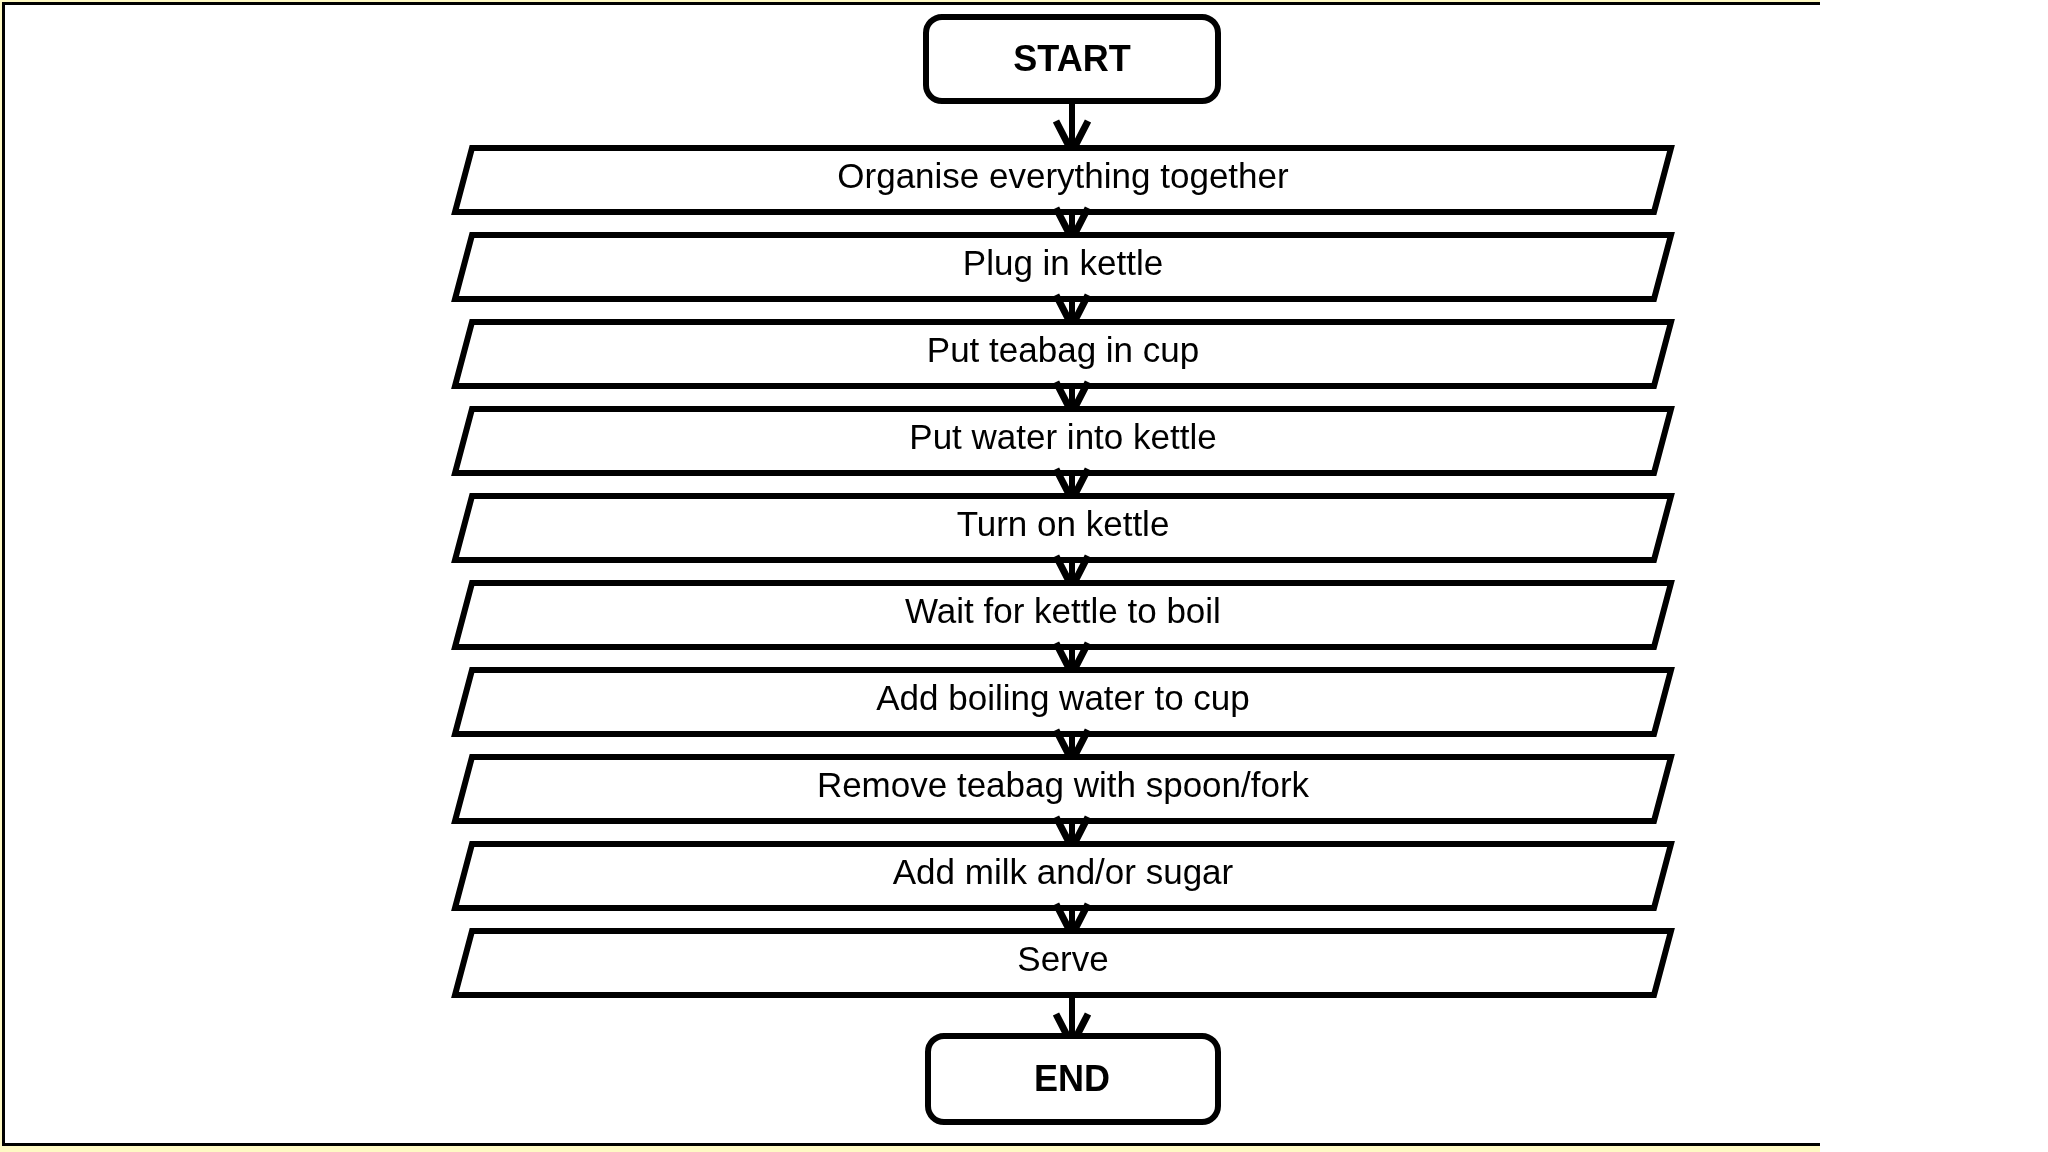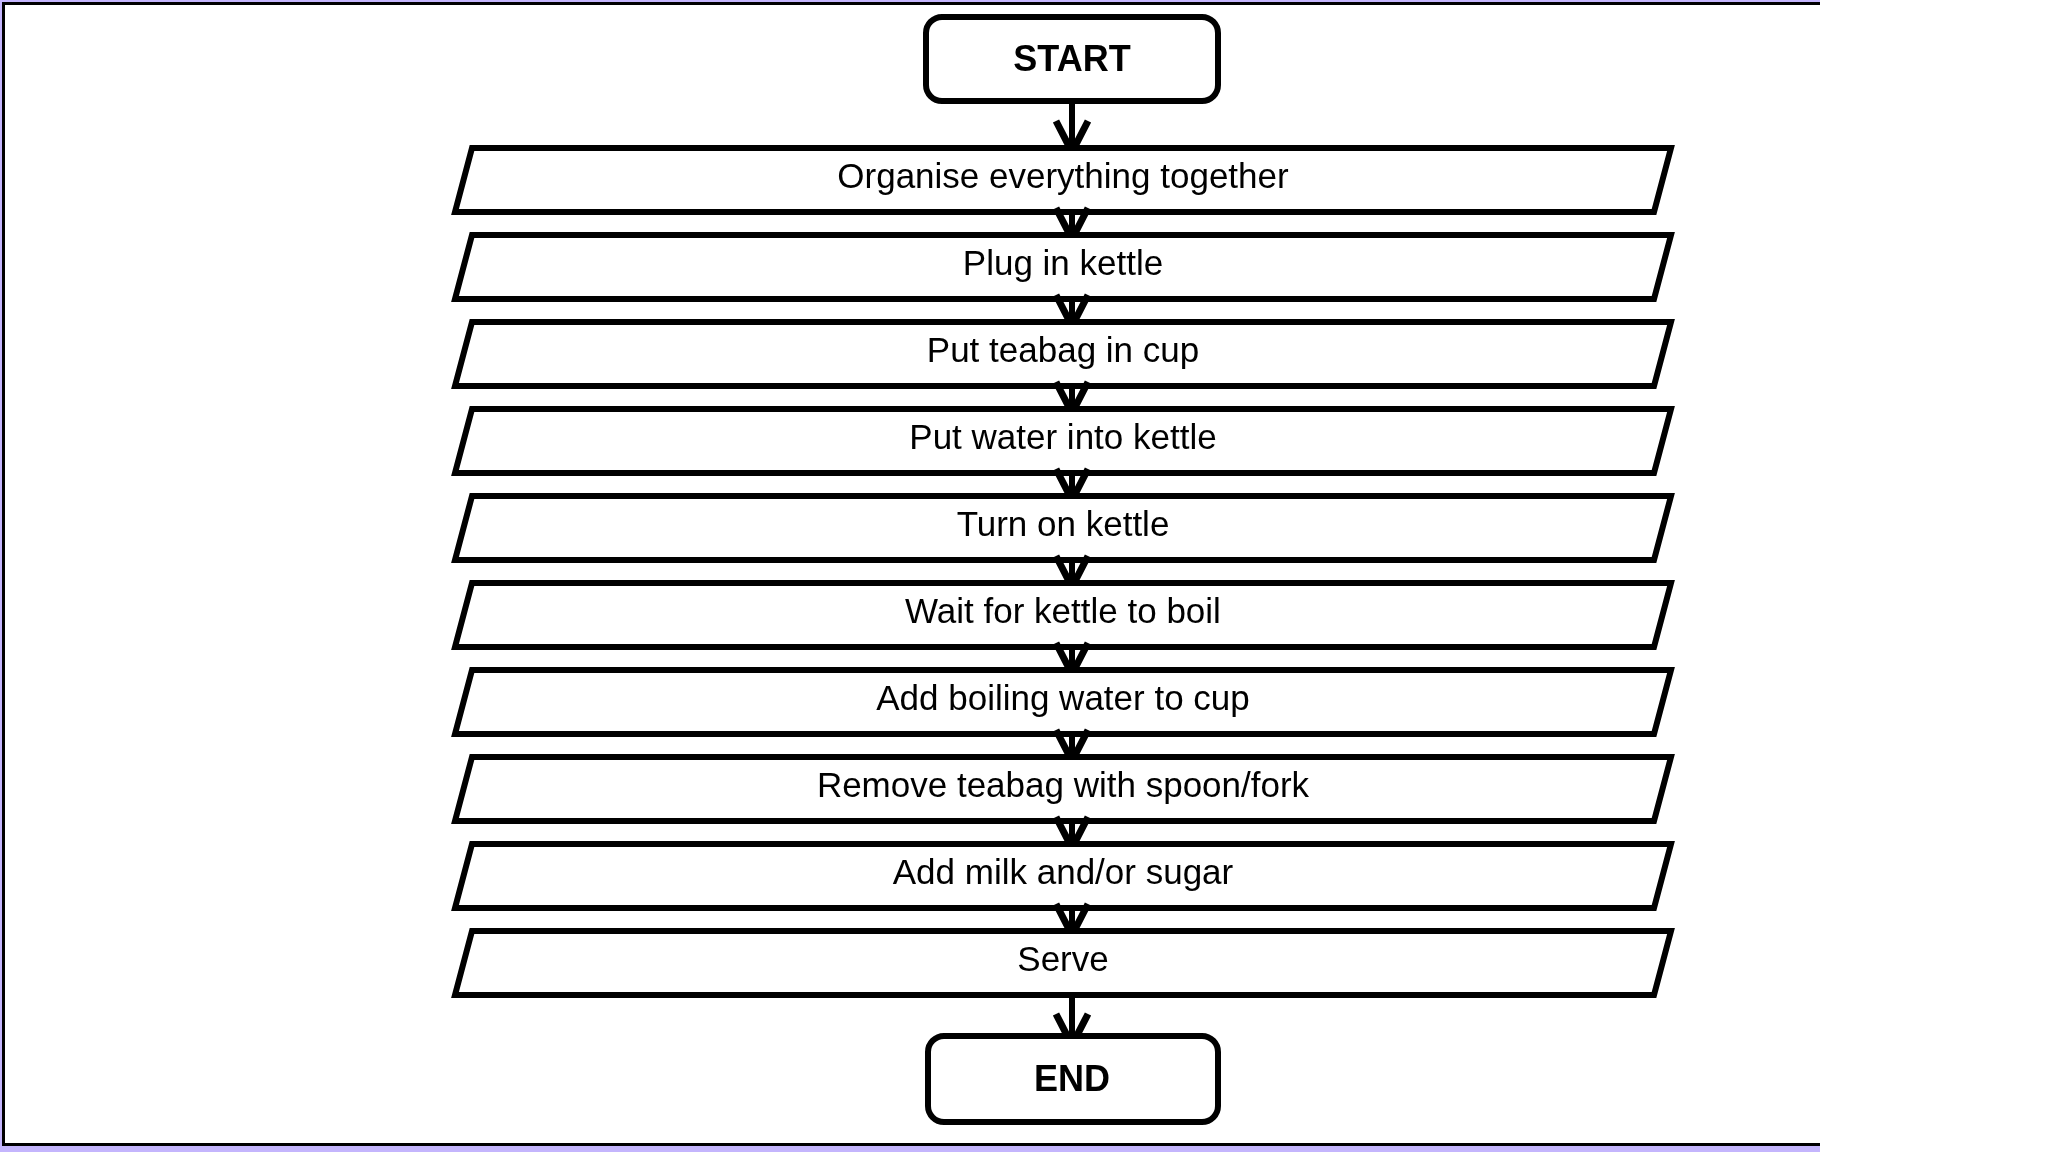--- a/index.html
+++ b/index.html
@@ -8,21 +8,21 @@
     padding: 0;
     background: #ffffff;
   }
   body {
     font-family: "Liberation Sans", sans-serif;
   }
   #canvas {
     position: relative;
     width: 1820px;
     height: 1152px;
-    background: #c4b5fd;
+    background: #fef9c3;
     overflow: hidden;
   }
   #frame {
     position: absolute;
     left: 2px;
     top: 2px;
     width: 2041px;
     height: 1144px;
     border: 3px solid #000000;
     box-sizing: border-box;

